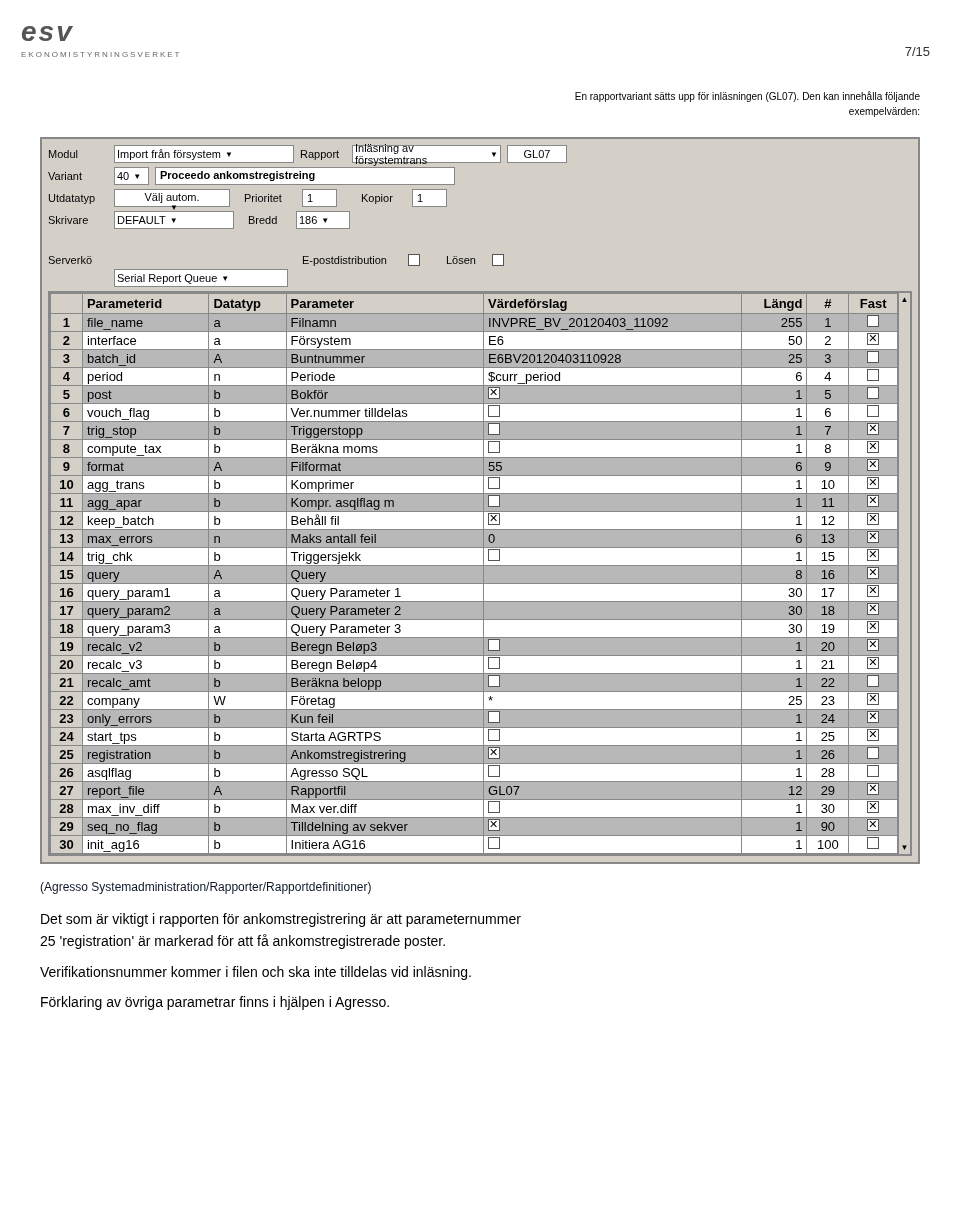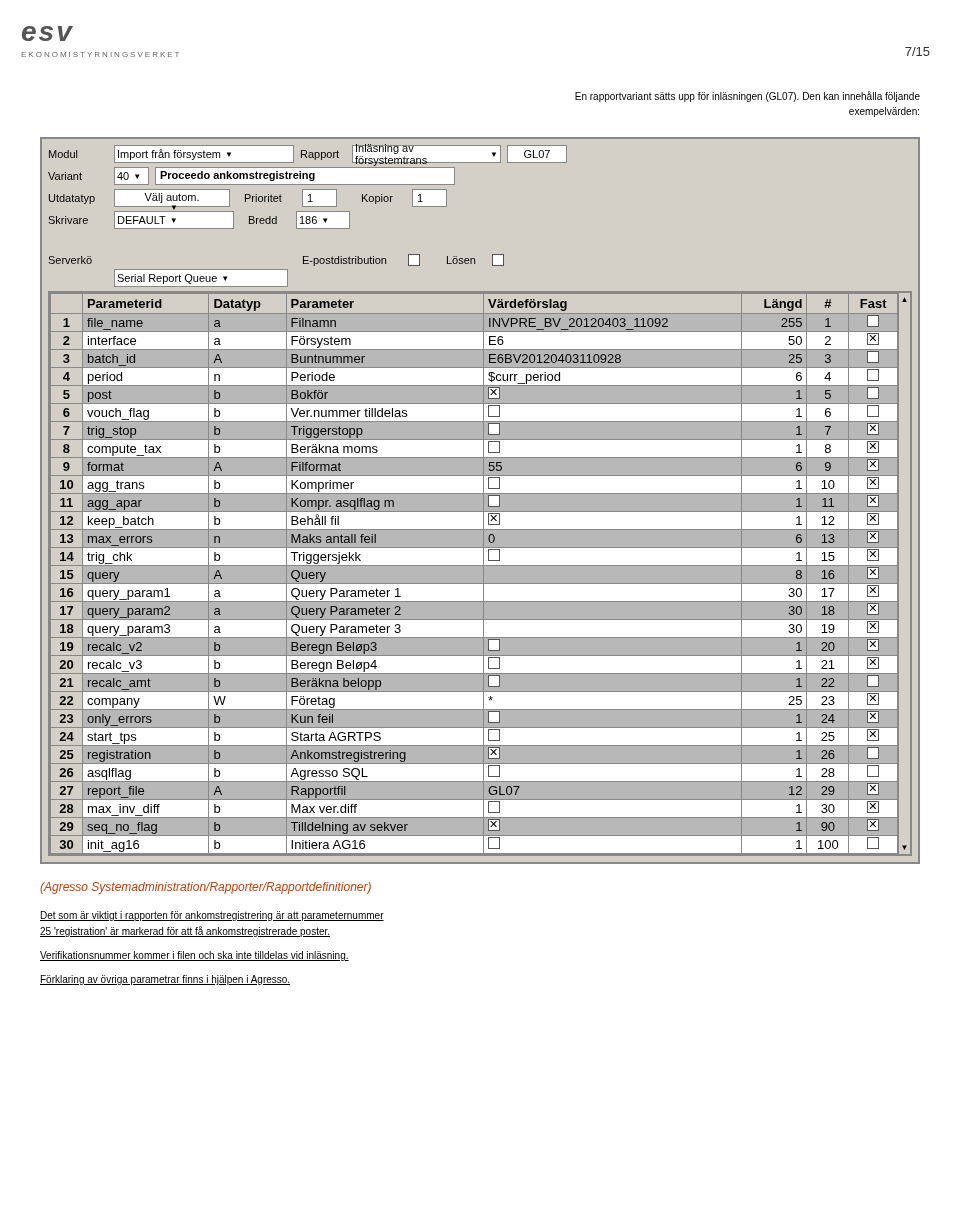--- a/index.html
+++ b/index.html
@@ -205,30 +205,28 @@
       content: '✕';
       position: absolute;
       top: -2px;
       left: 0px;
       font-size: 11px;
       color: #000;
     }
 
     .caption-text {
       font-size: 12px;
-      font-style: italic;
       margin-bottom: 14px;
-      color: #c2410c;
+      color: #0f172a;
     }
 
     .body-text {
-      font-size: 10px;
+      font-size: 14px;
       line-height: 1.6;
       margin-bottom: 8px;
-      text-decoration: underline;
     }
 
     .scrollbar-hint {
       width: 12px;
       background: #d4d0c8;
       border-left: 1px solid #888;
       display: flex;
       flex-direction: column;
       align-items: center;
       padding: 2px 0;

